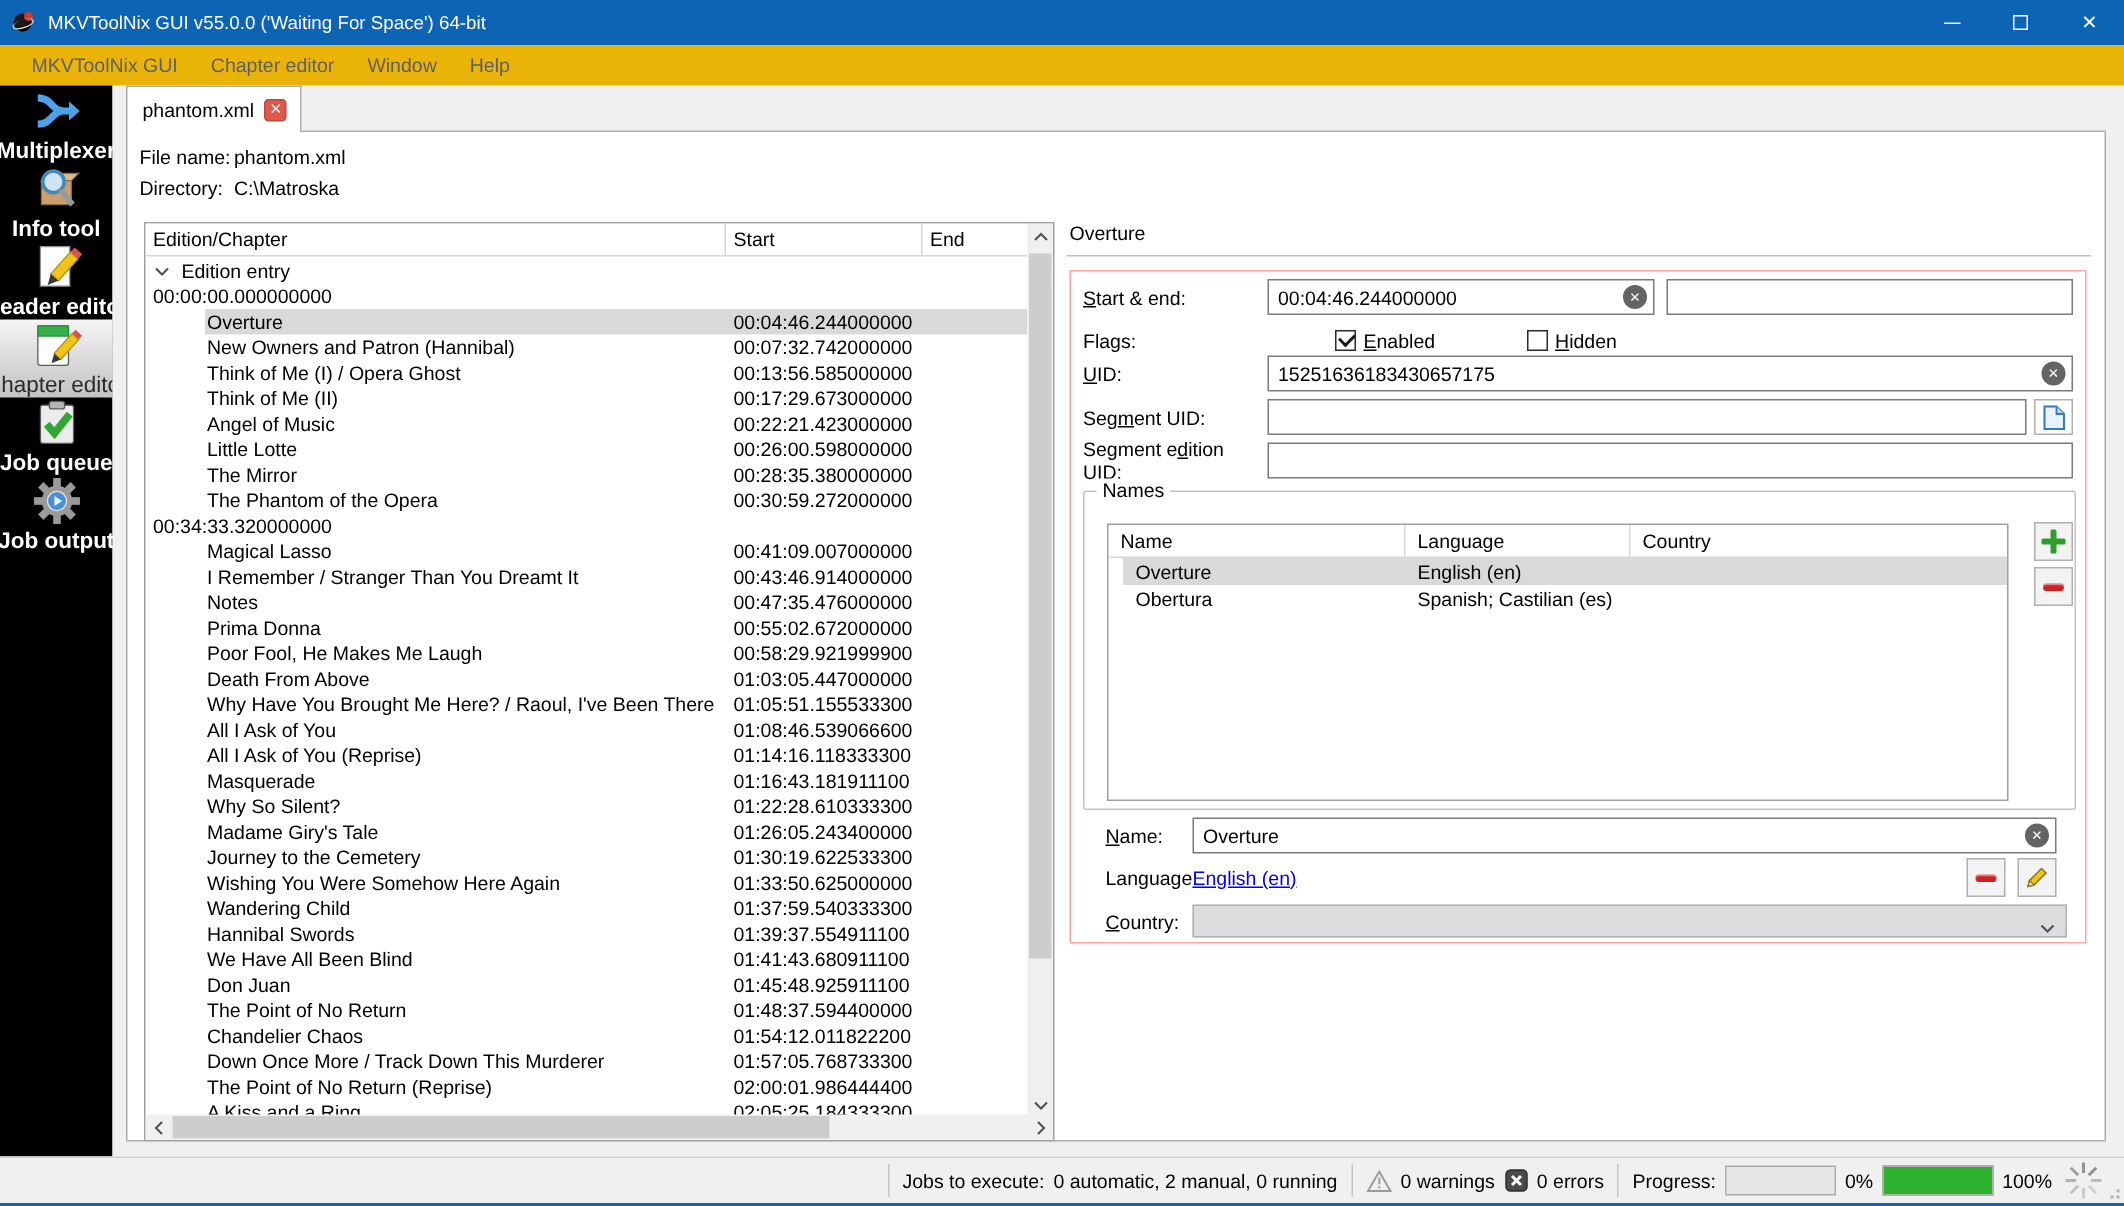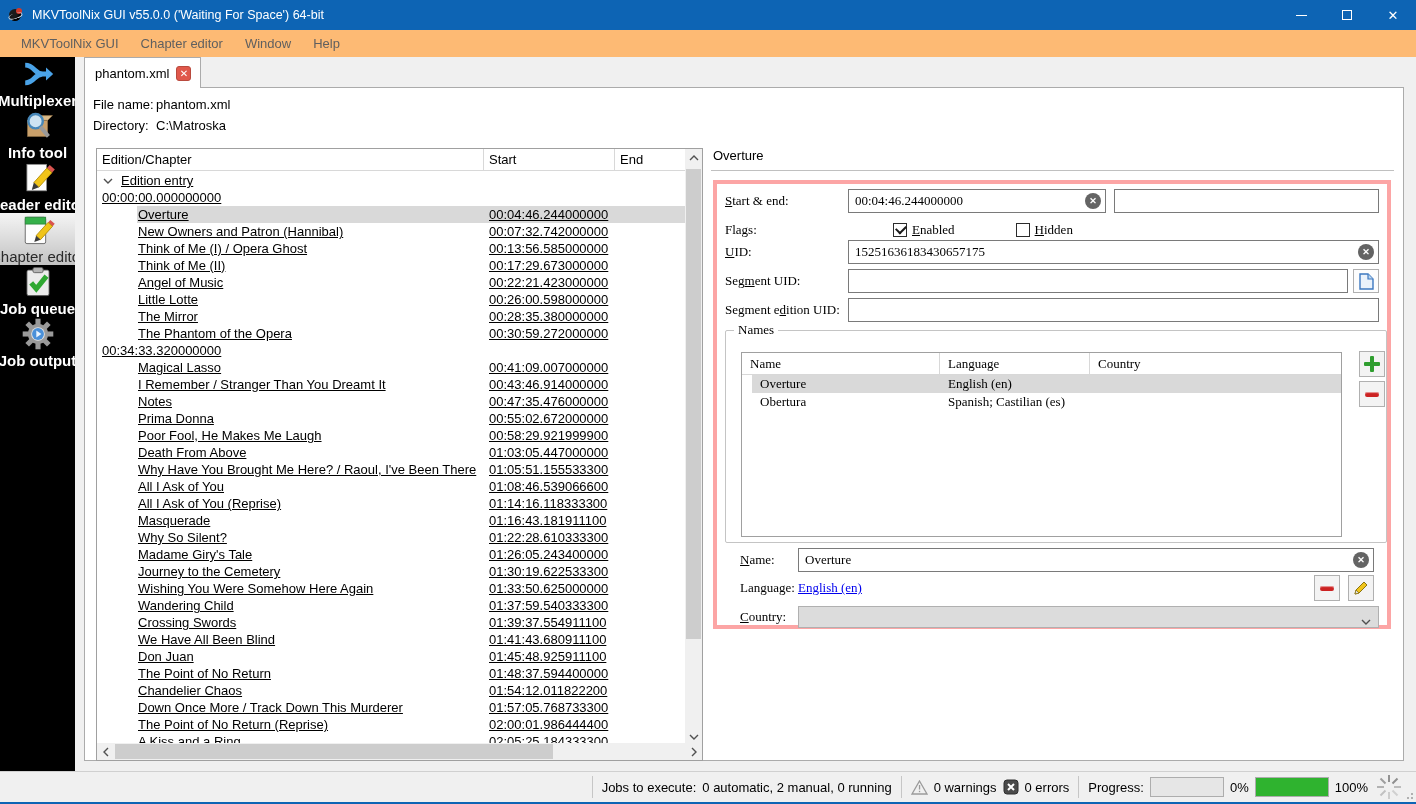--- a/index.html
+++ b/index.html
@@ -13,21 +13,21 @@
   .app-icon .sphere { position:absolute; left:1px; top:2px; width:12px; height:12px; border-radius:50%; background:#1b1b1b; box-shadow:inset -2px -2px 2px #000; }
   .app-icon .dot { position:absolute; left:8px; top:1px; width:6px; height:6px; border-radius:50%; background:#d03a2b; }
   .app-icon .swoosh { position:absolute; left:0; top:6px; width:15px; height:6px; border:1px solid #cfd6dd; border-top:none; border-radius:50%; transform:rotate(-18deg); }
   .title-text { font-size:12.5px; }
   .win-controls { margin-left:auto; display:flex; height:30px; }
   .win-btn { width:46px; height:30px; display:flex; align-items:center; justify-content:center; color:#fff; font-size:13px; }
   .win-btn.maxi span { display:block; width:10px; height:10px; border:1px solid #fff; }
   .win-btn.mini span { display:block; width:11px; height:1px; background:#fff; }
 
   
-  .menubar { position:absolute; top:30px; left:0; right:0; height:27px; background:#fdba74; display:flex; align-items:center; padding-left:10px; gap:0; }
+  .menubar { position:absolute; top:30px; left:0; right:0; height:27px; background:#eab308; display:flex; align-items:center; padding-left:10px; gap:0; }
   .menu-item { color:#5f5f5f; padding:4px 11px; font-size:13px; }
 
   
   .sidebar { position:absolute; top:57px; left:0; width:75px; height:714px; background:#000; display:flex; flex-direction:column; }
   .side-item { width:75px; height:52px; display:flex; flex-direction:column; align-items:center; justify-content:center; gap:1px; color:#fff; }
   .side-item .side-icon { width:36px; height:34px; display:flex; align-items:center; justify-content:center; }
   .side-item .side-label { font-size:15px; font-weight:bold; white-space:nowrap; }
   .side-item.selected { background:linear-gradient(#f5f5f5,#c2c2c2); color:#2a2a2a; }
   .side-item.selected .side-label { font-weight:normal; }
 
@@ -46,21 +46,21 @@
   .fi-value { }
 
   
   .tree { position:absolute; left:11px; top:60px; width:607px; height:613px; border:1px solid #a0a0a0; background:#fff; overflow:hidden; }
   .tree-header { position:absolute; top:0; left:0; right:17px; height:22px; display:flex; border-bottom:1px solid #d8d8d8; background:#fff; z-index:3; }
   .th { padding:3px 0 0 5px; border-right:1px solid #d8d8d8; font-size:13px; }
   .th.c-name { width:387px; }
   .th.c-start { width:131px; }
   .th.c-end { flex:1; border-right:none; }
   .tree-rows { position:absolute; top:23px; left:0; width:588px; height:572px; overflow:hidden; }
-  .trow { display:flex; height:17px; align-items:center;text-decoration:underline; }
+  .trow { display:flex; height:17px; align-items:center; }
   .trow .cell { white-space:nowrap; overflow:hidden; }
   .trow .c-name { width:387px; padding-left:41px; }
   .trow.edition .c-name { padding-left:24px; position:relative; }
   .trow .c-start { width:131px; padding-left:5px; }
   .trow .c-end { flex:1; }
   .trow.sel { background:linear-gradient(to right, transparent 40px, #d9d9d9 40px); }
   .expander { position:absolute; left:6px; top:4px; }
 
   
   .vscroll { position:absolute; top:0; right:0; width:17px; height:596px; background:#f0f0f0; z-index:4; }
@@ -69,21 +69,21 @@
   .vscroll .thumb { position:absolute; left:1px; width:15px; top:20px; height:470px; background:#cdcdcd; }
   .hscroll { position:absolute; bottom:0; left:0; right:0; height:17px; background:#f0f0f0; z-index:5; display:flex; align-items:center; }
   .hscroll .arrow { width:17px; height:17px; display:flex; align-items:center; justify-content:center; flex:none; }
   .hscroll .thumb { height:15px; width:438px; background:#cdcdcd; margin-left:1px; }
   .hscroll .spacer { flex:1; }
 
   
   .editor { position:absolute; left:626px; top:59px; width:684px; height:614px; }
   .ed-heading { position:absolute; top:1px; left:2px; }
   .ed-rule { position:absolute; top:23px; left:0; width:683px; border-top:1px solid #c0c0c0; }
-  .ed-frame { position:absolute; top:33px; left:2px; width:678px; height:449px; border:4px solid #fca5a5; background:#fff;font-family:Liberation Serif, serif; }
+  .ed-frame { position:absolute; top:33px; left:2px; width:678px; height:449px; border:1px solid #fca5a5; background:#fff; }
   .frow { position:absolute; left:8px; right:8px; height:24px; display:flex; align-items:center; }
   .flabel { width:123px; flex:none; }
   .input-wrap { position:relative; height:24px; }
   .input-wrap input { width:100%; height:24px; border:1px solid #7a7a7a; padding:0 24px 0 6px; font-family:inherit; font-size:13px; background:#fff; }
   .input-wrap.noclear input { padding-right:6px; }
   .clear-btn { position:absolute; right:5px; top:4px; width:16px; height:16px; border-radius:50%; background:#646464; color:#fff; font-size:9px; font-weight:bold; line-height:16px; text-align:center; }
   .checkbox { display:flex; align-items:center; gap:5px; margin-right:16px; }
   .checkbox .box { width:14px; height:14px; border:1px solid #2b2b2b; background:#fff; position:relative; }
   .checkbox .box.checked::after { content:""; position:absolute; left:2px; top:1px; width:8px; height:5px; border-left:2px solid #1a1a1a; border-bottom:2px solid #1a1a1a; transform:rotate(-45deg); }
   .tool-btn { width:26px; height:24px; border:1px solid #b0b0b0; background:#fdfdfd; display:flex; align-items:center; justify-content:center; flex:none; }
@@ -380,21 +380,21 @@
               <div class="cell c-name">Wishing You Were Somehow Here Again</div>
               <div class="cell c-start">01:33:50.625000000</div>
               <div class="cell c-end"></div>
             </div>
             <div class="trow">
               <div class="cell c-name">Wandering Child</div>
               <div class="cell c-start">01:37:59.540333300</div>
               <div class="cell c-end"></div>
             </div>
             <div class="trow">
-              <div class="cell c-name">Crossing Swords</div>
+              <div class="cell c-name">Hannibal Swords</div>
               <div class="cell c-start">01:39:37.554911100</div>
               <div class="cell c-end"></div>
             </div>
             <div class="trow">
               <div class="cell c-name">We Have All Been Blind</div>
               <div class="cell c-start">01:41:43.680911100</div>
               <div class="cell c-end"></div>
             </div>
             <div class="trow">
               <div class="cell c-name">Don Juan</div>

